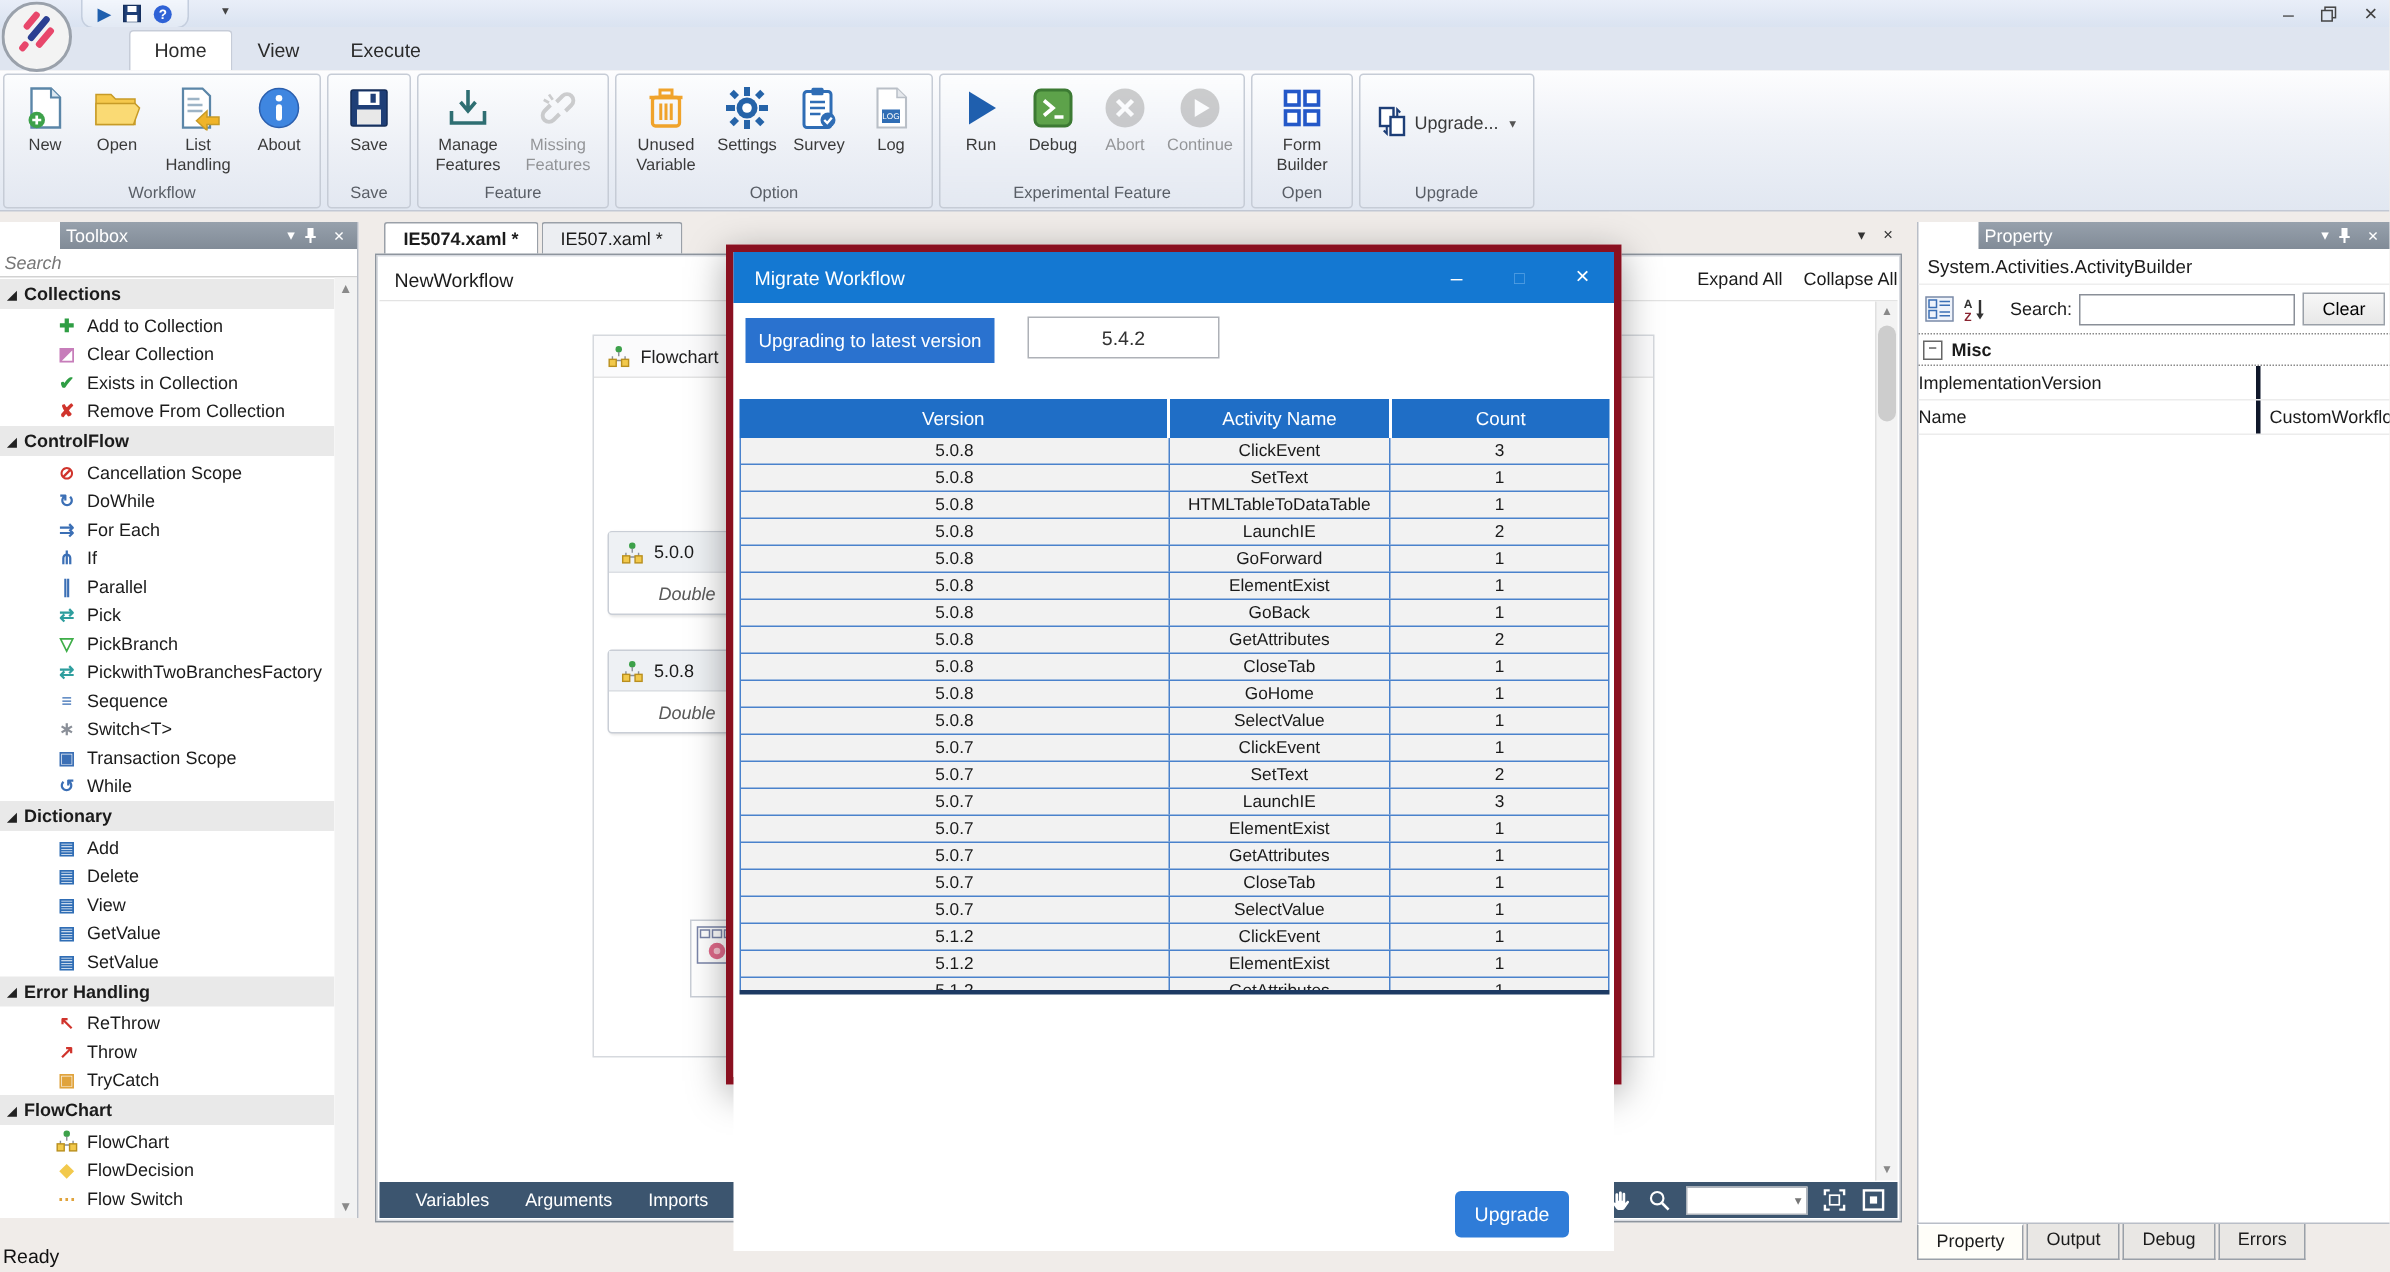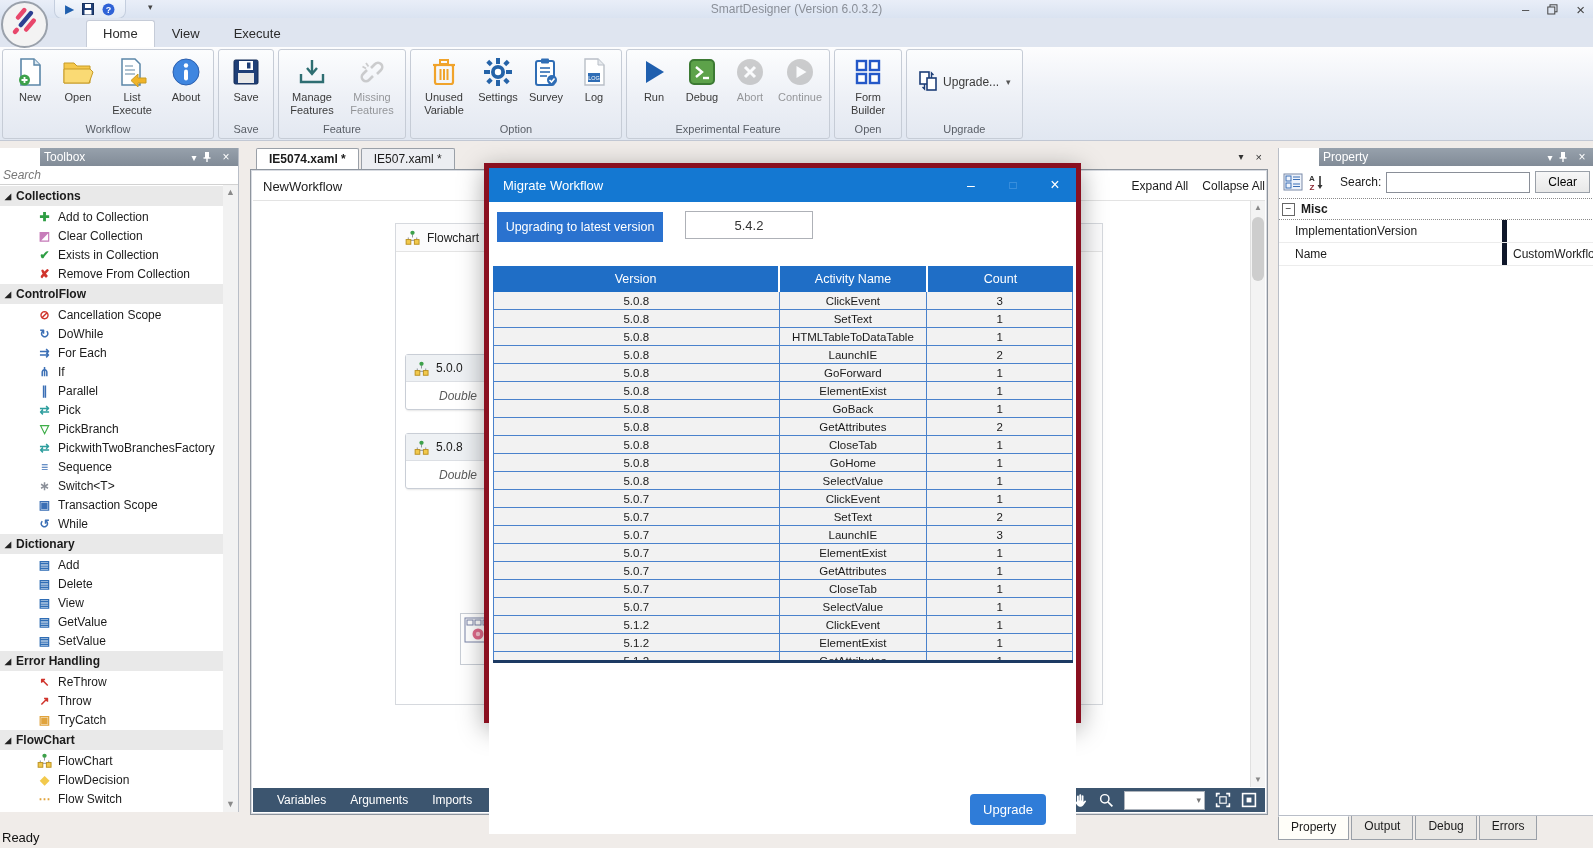--- a/index.html
+++ b/index.html
@@ -87,21 +87,21 @@
   .prop-type{font-size:12.5px;padding:5px 6px 4px;border-bottom:1px solid #eee;}
   .prop-toolbar{display:flex;align-items:center;gap:5px;padding:3px 4px;height:26px;}
   .prop-toolbar .sep{width:1px;height:18px;background:#cfcfcf;margin:0 2px;}
   .prop-search-lbl{font-size:12px;}
   .prop-search{width:136px;height:19px;border:1px solid #8a8f98;font-size:12px;padding:0 3px;}
   .prop-clear{height:22px;padding:0 12px;font-size:12px;background:linear-gradient(#f7f7f7,#e8e8e8);border:1px solid #9aa0a8;}
   .misc-hdr{display:flex;align-items:center;height:20px;border-top:1px dotted #8a8a8a;border-bottom:1px dotted #8a8a8a;font-weight:bold;font-size:12px;}
   .expander{width:11px;height:11px;border:1px solid #666;display:inline-flex;align-items:center;justify-content:center;
             font-size:10px;line-height:1;margin:0 6px 0 3px;background:#fff;font-weight:normal;}
   .prow{display:grid;grid-template-columns:228px 1fr;height:22px;border-bottom:1px solid #ececec;font-size:12px;align-items:stretch;}
-  .prow .pname{display:flex;align-items:center;padding-left:16px;border-right:5px solid #0f172a;}
+  .prow .pname{display:flex;align-items:center;border-right:3px solid #0f172a;}
   .prow .pval{display:flex;align-items:center;padding-left:6px;white-space:nowrap;overflow:hidden;}
   .ptabs{position:absolute;left:1278px;top:816px;display:flex;gap:0;}
   .ptab{padding:3px 12px 5px;font-size:12px;border:1px solid #9aa0a8;background:#e9e7e4;border-top:none;margin-right:2px;}
   .ptab.active{background:#fffef9;border-top:1px solid #fff;}
 
   
   .statusbar{left:0;top:826px;width:1593px;height:22px;font-size:13px;color:#111;display:flex;align-items:center;padding-left:2px;}
 
   
   .dialog{left:484px;top:163px;width:597px;height:560px;z-index:50;background:#fff;
@@ -123,21 +123,20 @@
   .dlg-tr{display:flex;height:18px;background:#f2f2f2;border-bottom:1px solid #4a82cc;box-sizing:border-box;}
   .dlg-td{font-size:11.5px;color:#1a1a1a;display:flex;align-items:center;justify-content:center;border-right:1px solid #4a82cc;box-sizing:border-box;}
   .dlg-td:last-child{border-right:none;}
   .dlg-upgrade{position:absolute;right:30px;bottom:9px;width:76px;height:31px;background:#2f7cd8;color:#fff;
                font-size:13px;border:none;border-radius:4px;display:flex;align-items:center;justify-content:center;}
 </style>
 </head>
 <body>
 
 <div class="abs titlebar">
-  <div class="app-title">SmartDesigner (Version 6.0.3.2)</div>
   <div class="qat">
     <span class="q" style="color:#1f5fae;">▶</span>
     <span class="q">
       <svg width="12" height="12" viewBox="0 0 12 12">
           <rect x="0.5" y="0.5" width="11" height="11" fill="#1f3f77" stroke="#16305e"></rect>
           <rect x="3" y="1" width="6" height="4" fill="#fff"></rect>
           <rect x="2.5" y="7" width="7" height="4.5" fill="#fff"></rect>
         </svg>
     </span>
     <span class="q">
@@ -206,21 +205,21 @@
         <div class="rbtn">
           <span class="ricon">
             <svg width="32" height="30" viewBox="0 0 32 30">
               <path d="M6 2h13l5 5v21H6z" fill="#fff" stroke="#5b86a8" stroke-width="1.5"></path>
               <line x1="9" y1="9" x2="17" y2="9" stroke="#9db4c6" stroke-width="1.6"></line>
               <line x1="9" y1="13" x2="19" y2="13" stroke="#9db4c6" stroke-width="1.6"></line>
               <line x1="9" y1="17" x2="19" y2="17" stroke="#9db4c6" stroke-width="1.6"></line>
               <path d="M30 21h-8v-4l-7 6.5 7 6.5v-4h8z" fill="#f0b429" stroke="#c79b27"></path>
             </svg>
           </span>
-          <span style="width: 52px;">List Execute</span>
+          <span style="width: 52px;">List Handling</span>
         </div>
         <div class="rbtn">
           <span class="ricon">
             <svg width="30" height="30" viewBox="0 0 30 30">
               <circle cx="15" cy="15" r="13" fill="#3f86e0" stroke="#2b5fae"></circle>
               <circle cx="15" cy="8.5" r="2.2" fill="#fff"></circle>
               <rect x="13" y="12.5" width="4" height="11" rx="2" fill="#fff"></rect>
             </svg>
           </span>
           <span style="width: auto;">About</span>
@@ -703,20 +702,21 @@
     <span class="ph-ic">▾</span>
     <span class="ph-ic">
       <svg width="10" height="12" viewBox="0 0 10 12">
           <rect x="3" y="1" width="4" height="6" fill="#fff"></rect>
           <line x1="5" y1="7" x2="5" y2="11" stroke="#fff" stroke-width="1.4"></line>
           <line x1="1.5" y1="7" x2="8.5" y2="7" stroke="#fff" stroke-width="1.4"></line>
         </svg>
     </span>
     <span class="ph-ic" style="font-size:12px;">×</span>
   </div>
+  <div class="prop-type">System.Activities.ActivityBuilder</div>
   <div class="prop-toolbar">
     <span>
       <svg width="20" height="18" viewBox="0 0 20 18">
           <rect x="1" y="1" width="18" height="16" fill="#eef3fb" stroke="#7a8aa8"></rect>
           <rect x="3" y="3" width="5" height="5" fill="none" stroke="#3b6fb5"></rect>
           <rect x="3" y="10" width="5" height="5" fill="none" stroke="#3b6fb5"></rect>
           <line x1="10" y1="4" x2="17" y2="4" stroke="#3b6fb5"></line>
           <line x1="10" y1="6.5" x2="17" y2="6.5" stroke="#3b6fb5"></line>
           <line x1="10" y1="11" x2="17" y2="11" stroke="#3b6fb5"></line>
           <line x1="10" y1="13.5" x2="17" y2="13.5" stroke="#3b6fb5"></line>

